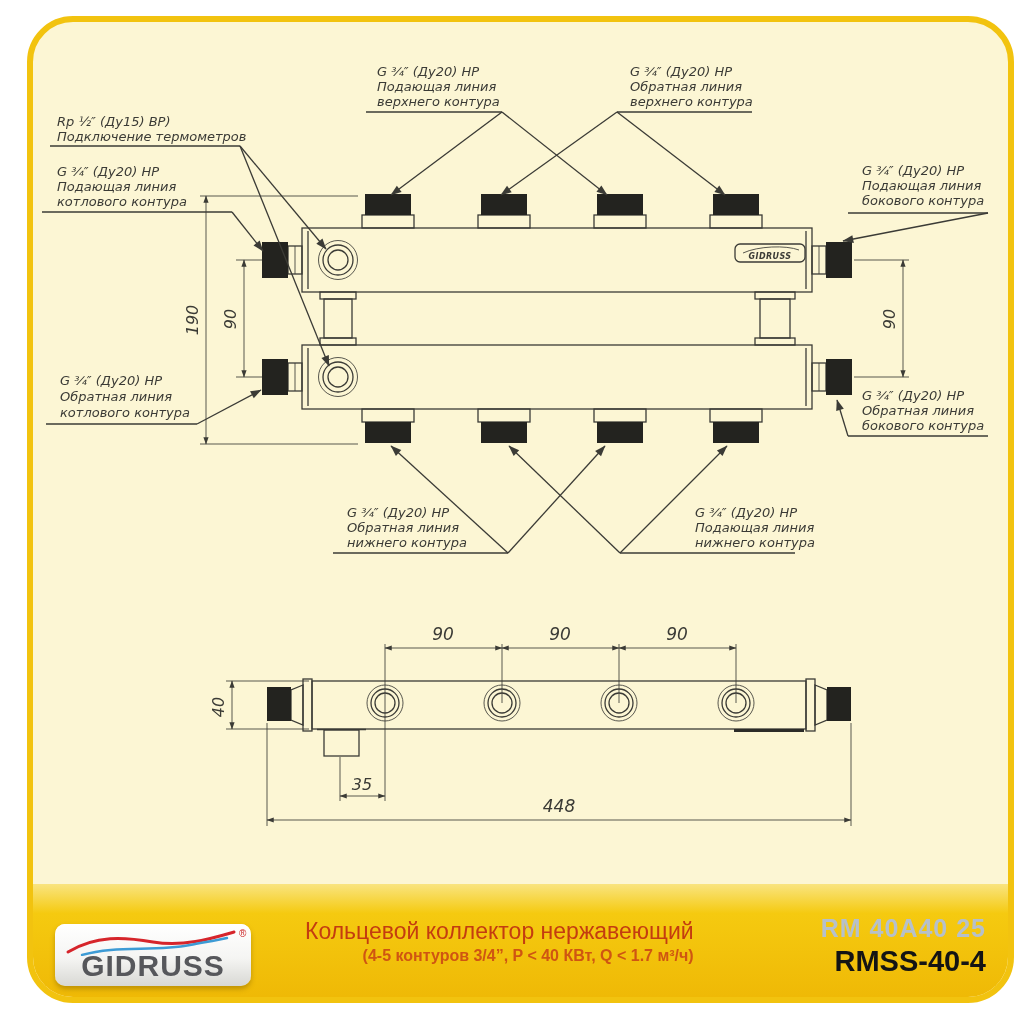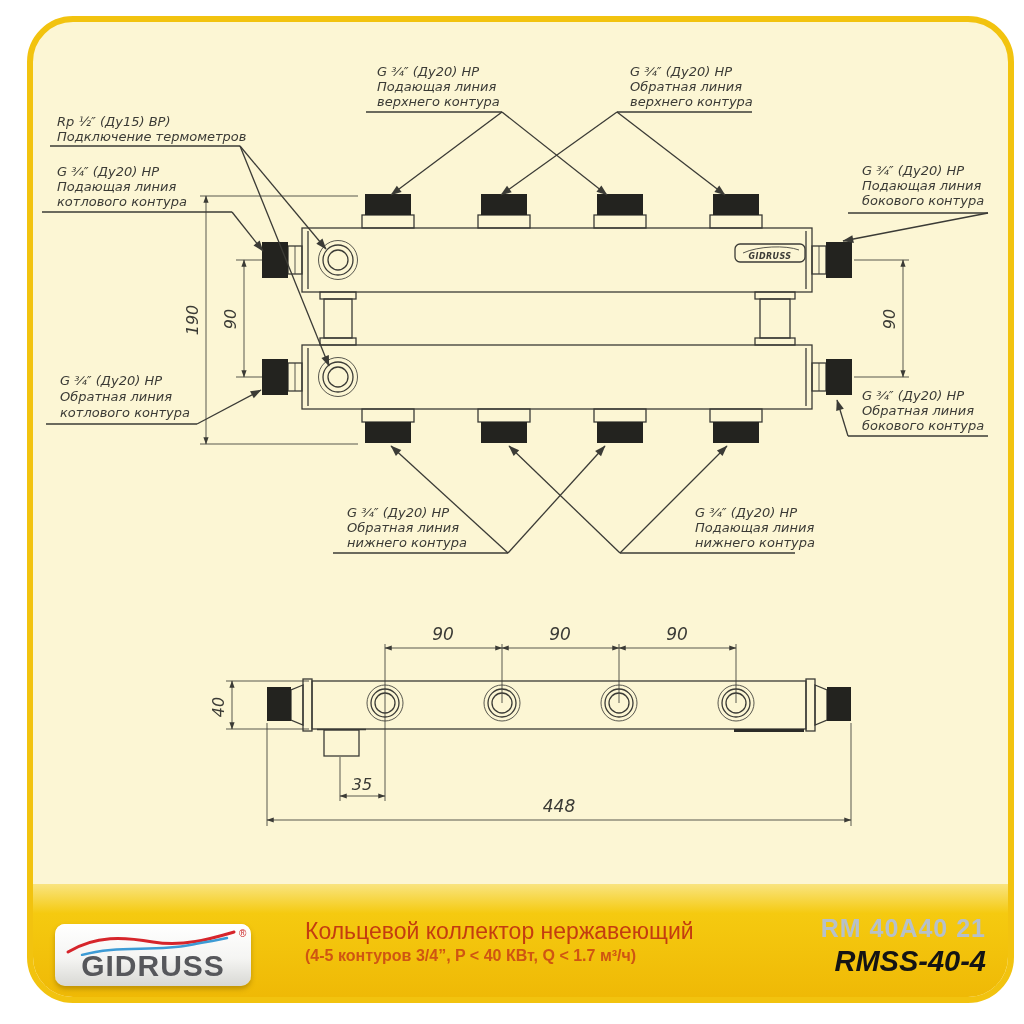--- a/index.html
+++ b/index.html
@@ -12,24 +12,24 @@
   
   .logo{position:absolute;left:22px;top:40px;width:196px;height:62px;border-radius:10px;
         background:linear-gradient(180deg,#ffffff 0%,#f5f5f3 55%,#d8d8d4 100%);
         box-shadow:0 3px 5px rgba(110,80,0,.38), inset 0 1px 0 #fff;}
   .logo-text{position:absolute;left:0;right:0;bottom:3px;text-align:center;
         font-size:30px;font-weight:bold;color:#56575b;letter-spacing:1px;}
   .logo-waves{position:absolute;top:2px;left:3px;width:190px;height:30px;}
   
   .titleblock{position:absolute;left:272px;top:34px;}
   .f-title{font-size:23px;font-weight:normal;color:#c43c10;line-height:26px;}
-  .f-subtitle{font-size:16px;font-weight:bold;color:#cf5512;margin-top:3px;}
+  .f-subtitle{font-size:16px;font-weight:bold;color:#cf5512;margin-top:3px;text-align:right;}
   .codes{position:absolute;right:22px;top:30px;text-align:right;}
   .code-top{font-size:25px;font-weight:bold;color:#b6c0cb;letter-spacing:1px;}
-  .code-bottom{font-size:29px;font-weight:bold;color:#141414;margin-top:2px;font-style:italic;}
+  .code-bottom{font-size:29px;font-weight:bold;color:#141414;margin-top:2px;}
   
   .draw{position:absolute;left:0;top:0;width:1024px;height:1024px;}
   .ln{stroke:#3b3b36;stroke-width:1.3;fill:none;}
   .thin{stroke:#3b3b36;stroke-width:0.85;fill:none;}
   .blk{fill:#23231f;stroke:none;}
   .t-lbl{font:italic 13px "DejaVu Sans",sans-serif;fill:#3b3b36;}
   .t-dim{font:italic 16px "DejaVu Sans",sans-serif;fill:#3b3b36;}
   .t-dim2{font:italic 17px "DejaVu Sans",sans-serif;fill:#3b3b36;}
   .t-brand{font:italic bold 8px "DejaVu Sans",sans-serif;fill:#3b3b36;letter-spacing:.4px;}
   .mid{text-anchor:middle;}
@@ -46,21 +46,21 @@
           <path d="M24,29 C58,19 96,26 132,19 C148,16 160,14 169,12" stroke="#3d9bd5" stroke-width="2.4" fill="none" stroke-linecap="round"></path>
           <text x="181" y="11" font-size="10" fill="#cc2222">®</text>
         </svg>
         <div class="logo-text">GIDRUSS</div>
       </div>
       <div class="titleblock">
         <div class="f-title">Кольцевой коллектор нержавеющий</div>
         <div class="f-subtitle">(4-5 контуров 3/4”, P &lt; 40 КВт, Q &lt; 1.7 м³/ч)</div>
       </div>
       <div class="codes">
-        <div class="code-top">RM 40A40 21</div>
+        <div class="code-top">RM 40A40 25</div>
         <div class="code-bottom">RMSS-40-4</div>
       </div>
     </div>
   </div>
 
   <svg class="draw" viewBox="0 0 1024 1024">
     <defs>
       <marker id="arw" viewBox="0 0 10 10" refX="9.3" refY="5" markerWidth="9" markerHeight="9" orient="auto-start-reverse">
         <path d="M0.5,1.6 L9.8,5 L0.5,8.4 Z" fill="#3b3b36"></path>
       </marker>

